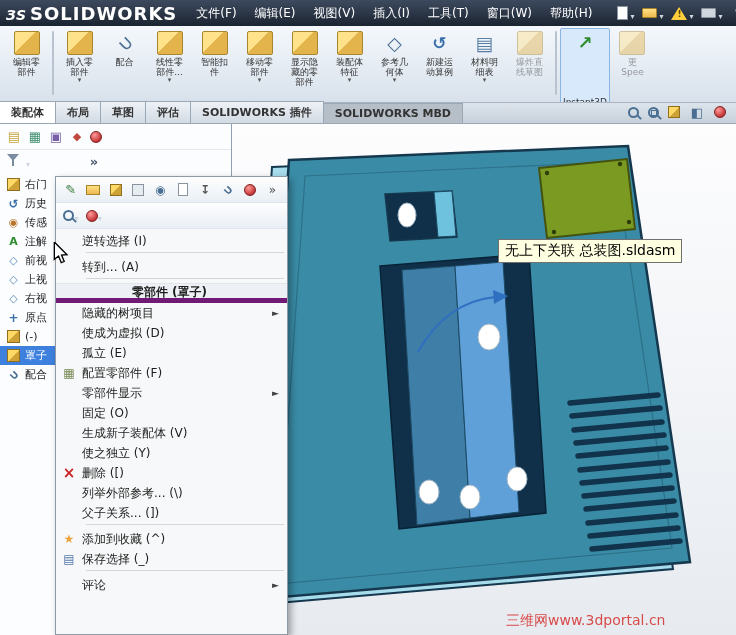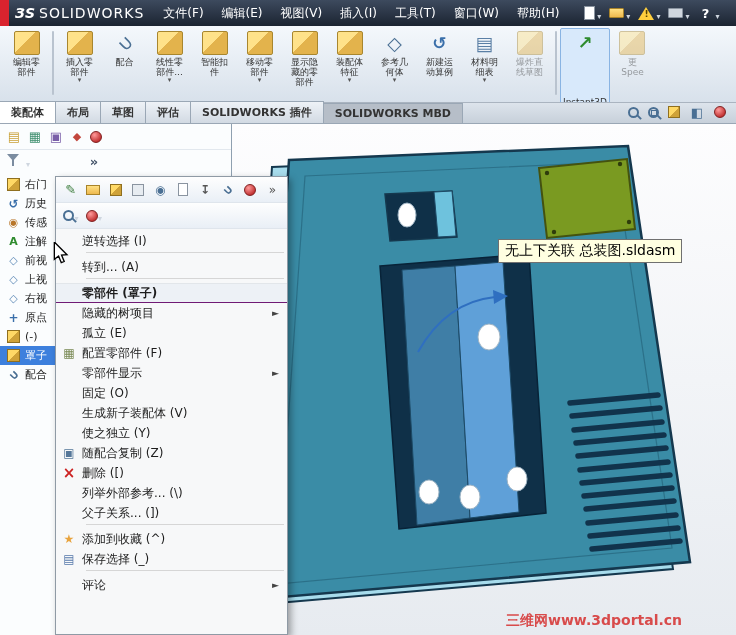--- a/index.html
+++ b/index.html
@@ -5,21 +5,21 @@
   * { box-sizing: border-box; margin: 0; padding: 0; }
   html,body { width:736px; height:635px; overflow:hidden; font-family:"DejaVu Sans",sans-serif; }
   #root { position:absolute; inset:0; width:736px; height:635px; background:#e5e5e5; overflow:hidden; }
 
   
   #menubar { position:absolute; top:0; left:0; width:736px; height:26px;
     background:linear-gradient(#3d4a5e,#1b2431); display:flex; align-items:center; color:#fff; z-index:10;}
   .brand-stripe { width:9px; height:26px; background:#d9232e; }
   .brand { display:flex; align-items:baseline; gap:4px; padding:0 10px 0 6px; }
   .brand-mark { font-weight:bold; font-style:italic; font-size:14px; }
-  .brand-name { font-weight:normal; font-size:14px; letter-spacing:1px; }
+  .brand-name { font-weight:bold; font-size:18px; letter-spacing:1px; }
   .menus { display:flex; }
   .menu-item { padding:0 9px; font-size:12px; line-height:26px; white-space:nowrap; }
   .quick-icons { display:flex; align-items:center; gap:8px; margin-left:16px; }
   .qi { display:flex; align-items:center; gap:2px; }
   .caret::after { content:"▾"; font-size:8px; color:#cfd6df; }
 
   
   .ic { display:inline-flex; align-items:center; justify-content:center; position:relative; width:16px; height:16px; }
   [data-icon="new-document-icon"] { width:11px; height:14px; background:#fff; border:1px solid #8a94a0; }
   [data-icon="open-icon"] { width:15px; height:10px; background:linear-gradient(#ffe083,#edb94f); border:1px solid #a8832a; border-radius:1px; }
@@ -102,38 +102,38 @@
   #tree { padding-top:3px; }
   .tree-row { display:flex; align-items:center; gap:5px; height:19px; padding-left:7px; font-size:11px; color:#222; }
   .tree-row .ic { width:13px; height:13px; }
   .tree-row[data-selected="true"] { background:#3d80dd; color:#fff; }
 
   
   #viewport { position:absolute; top:124px; left:232px; width:504px; height:511px;
     background:linear-gradient(#fdfdfe,#e7ebf0); z-index:0; }
   #tooltip { position:absolute; left:498px; top:239px; background:#ffffe1; border:1px solid #707070;
     font-size:14px; padding:2px 6px; white-space:nowrap; z-index:30; color:#000; }
-  #watermark { position:absolute; left:506px; top:612px; color:#d84b4b; font-size:14px; font-weight:bold; z-index:25; white-space:nowrap; }
+  #watermark { position:absolute; left:506px; top:612px; color:#d84b4b; font-size:14px; font-weight:normal; z-index:25; white-space:nowrap; }
 
   
   #context-menu { position:absolute; left:55px; top:176px; width:233px; height:459px;
     background:#f7f8f9; border:1px solid #8f9aa5; box-shadow:3px 3px 7px rgba(0,0,0,.35); z-index:40; overflow:hidden; }
   .cm-toolbar { display:flex; align-items:center; gap:3px; height:26px; padding:0 5px;
     background:linear-gradient(#fefefe,#e9eff6); border-bottom:1px solid #dfe5ec; }
   .cm-toolbar .tb { width:20px; height:20px; display:flex; align-items:center; justify-content:center; border:1px solid transparent; border-radius:2px; }
   #cm-items { padding:2px 0; }
   .mi { display:flex; align-items:center; height:20px; padding:0 8px 0 4px; font-size:12px; color:#1d1d1d; }
   .mi-ic { width:18px; height:16px; display:flex; align-items:center; justify-content:center; margin-right:4px; }
   .mi-label { white-space:nowrap; }
   .mi-arrow { margin-left:auto; font-size:9px; color:#444; display:none; }
   .mi-arrow::after { content:"►"; }
   .mi[data-sub="true"] .mi-arrow { display:block; }
   .mi[data-type="separator"] { height:4px; padding:0; margin:1px 3px 1px 30px; border-top:1px solid #d6d6d6; }
   .mi[data-type="header"] .mi-label { font-weight:bold; }
-  .mi[data-type="header"] { background:#edf1f6; border-top:1px solid #e2e6ea; border-bottom:1px solid #701a75; }
+  .mi[data-type="header"] { background:#edf1f6; border-top:1px solid #e2e6ea; border-bottom:5px solid #701a75;flex-direction:column; }
   .mi-ic[data-icon="delete-icon"]::before { content:"×"; color:#cc2222; font-weight:bold; font-size:15px; }
   .mi-ic[data-icon="favorite-icon"]::before { content:"★"; color:#e8a33d; font-size:12px; }
   .mi-ic[data-icon="new-folder-icon"]::before { content:""; width:12px; height:9px;
     background:linear-gradient(#ffe083,#edb94f); border:1px solid #a8832a; border-radius:1px; }
   .mi-ic[data-icon="save-selection-icon"]::before { content:"▤"; color:#5577aa; font-size:12px; }
   .mi-ic[data-icon="configure-icon"]::before { content:"▦"; color:#7a8a55; font-size:12px; }
   .mi-ic[data-icon="copy-mates-icon"]::before { content:"▣"; color:#557799; font-size:12px; }
 
   #cursor { position:absolute; left:52px; top:242px; z-index:60; }
 </style>
@@ -518,20 +518,25 @@
         <span class="mi-label">零部件 (罩子)</span>
 
       </div>
         <div class="mi" data-type="item" data-sub="true">
         <span class="mi-ic"></span>
         <span class="mi-label">隐藏的树项目</span>
         <span class="mi-arrow"></span>
       </div>
         <div class="mi" data-type="item">
         <span class="mi-ic"></span>
+        <span class="mi-label">使成为虚拟 (D)</span>
+
+      </div>
+        <div class="mi" data-type="item">
+        <span class="mi-ic"></span>
         <span class="mi-label">孤立 (E)</span>
 
       </div>
         <div class="mi" data-type="item">
         <span class="mi-ic" data-icon="configure-icon"></span>
         <span class="mi-label">配置零部件 (F)</span>
 
       </div>
         <div class="mi" data-type="item" data-sub="true">
         <span class="mi-ic"></span>
@@ -544,25 +549,20 @@
 
       </div>
         <div class="mi" data-type="item">
         <span class="mi-ic"></span>
         <span class="mi-label">生成新子装配体 (V)</span>
 
       </div>
         <div class="mi" data-type="item">
         <span class="mi-ic"></span>
         <span class="mi-label">使之独立 (Y)</span>
-
-      </div>
-        <div class="mi" data-type="item">
-        <span class="mi-ic" data-icon="copy-mates-icon"></span>
-        <span class="mi-label">随配合复制 (Z)</span>
 
       </div>
         <div class="mi" data-type="item">
         <span class="mi-ic" data-icon="delete-icon"></span>
         <span class="mi-label">删除 ([)</span>
 
       </div>
         <div class="mi" data-type="item">
         <span class="mi-ic"></span>
         <span class="mi-label">列举外部参考... (\)</span>

